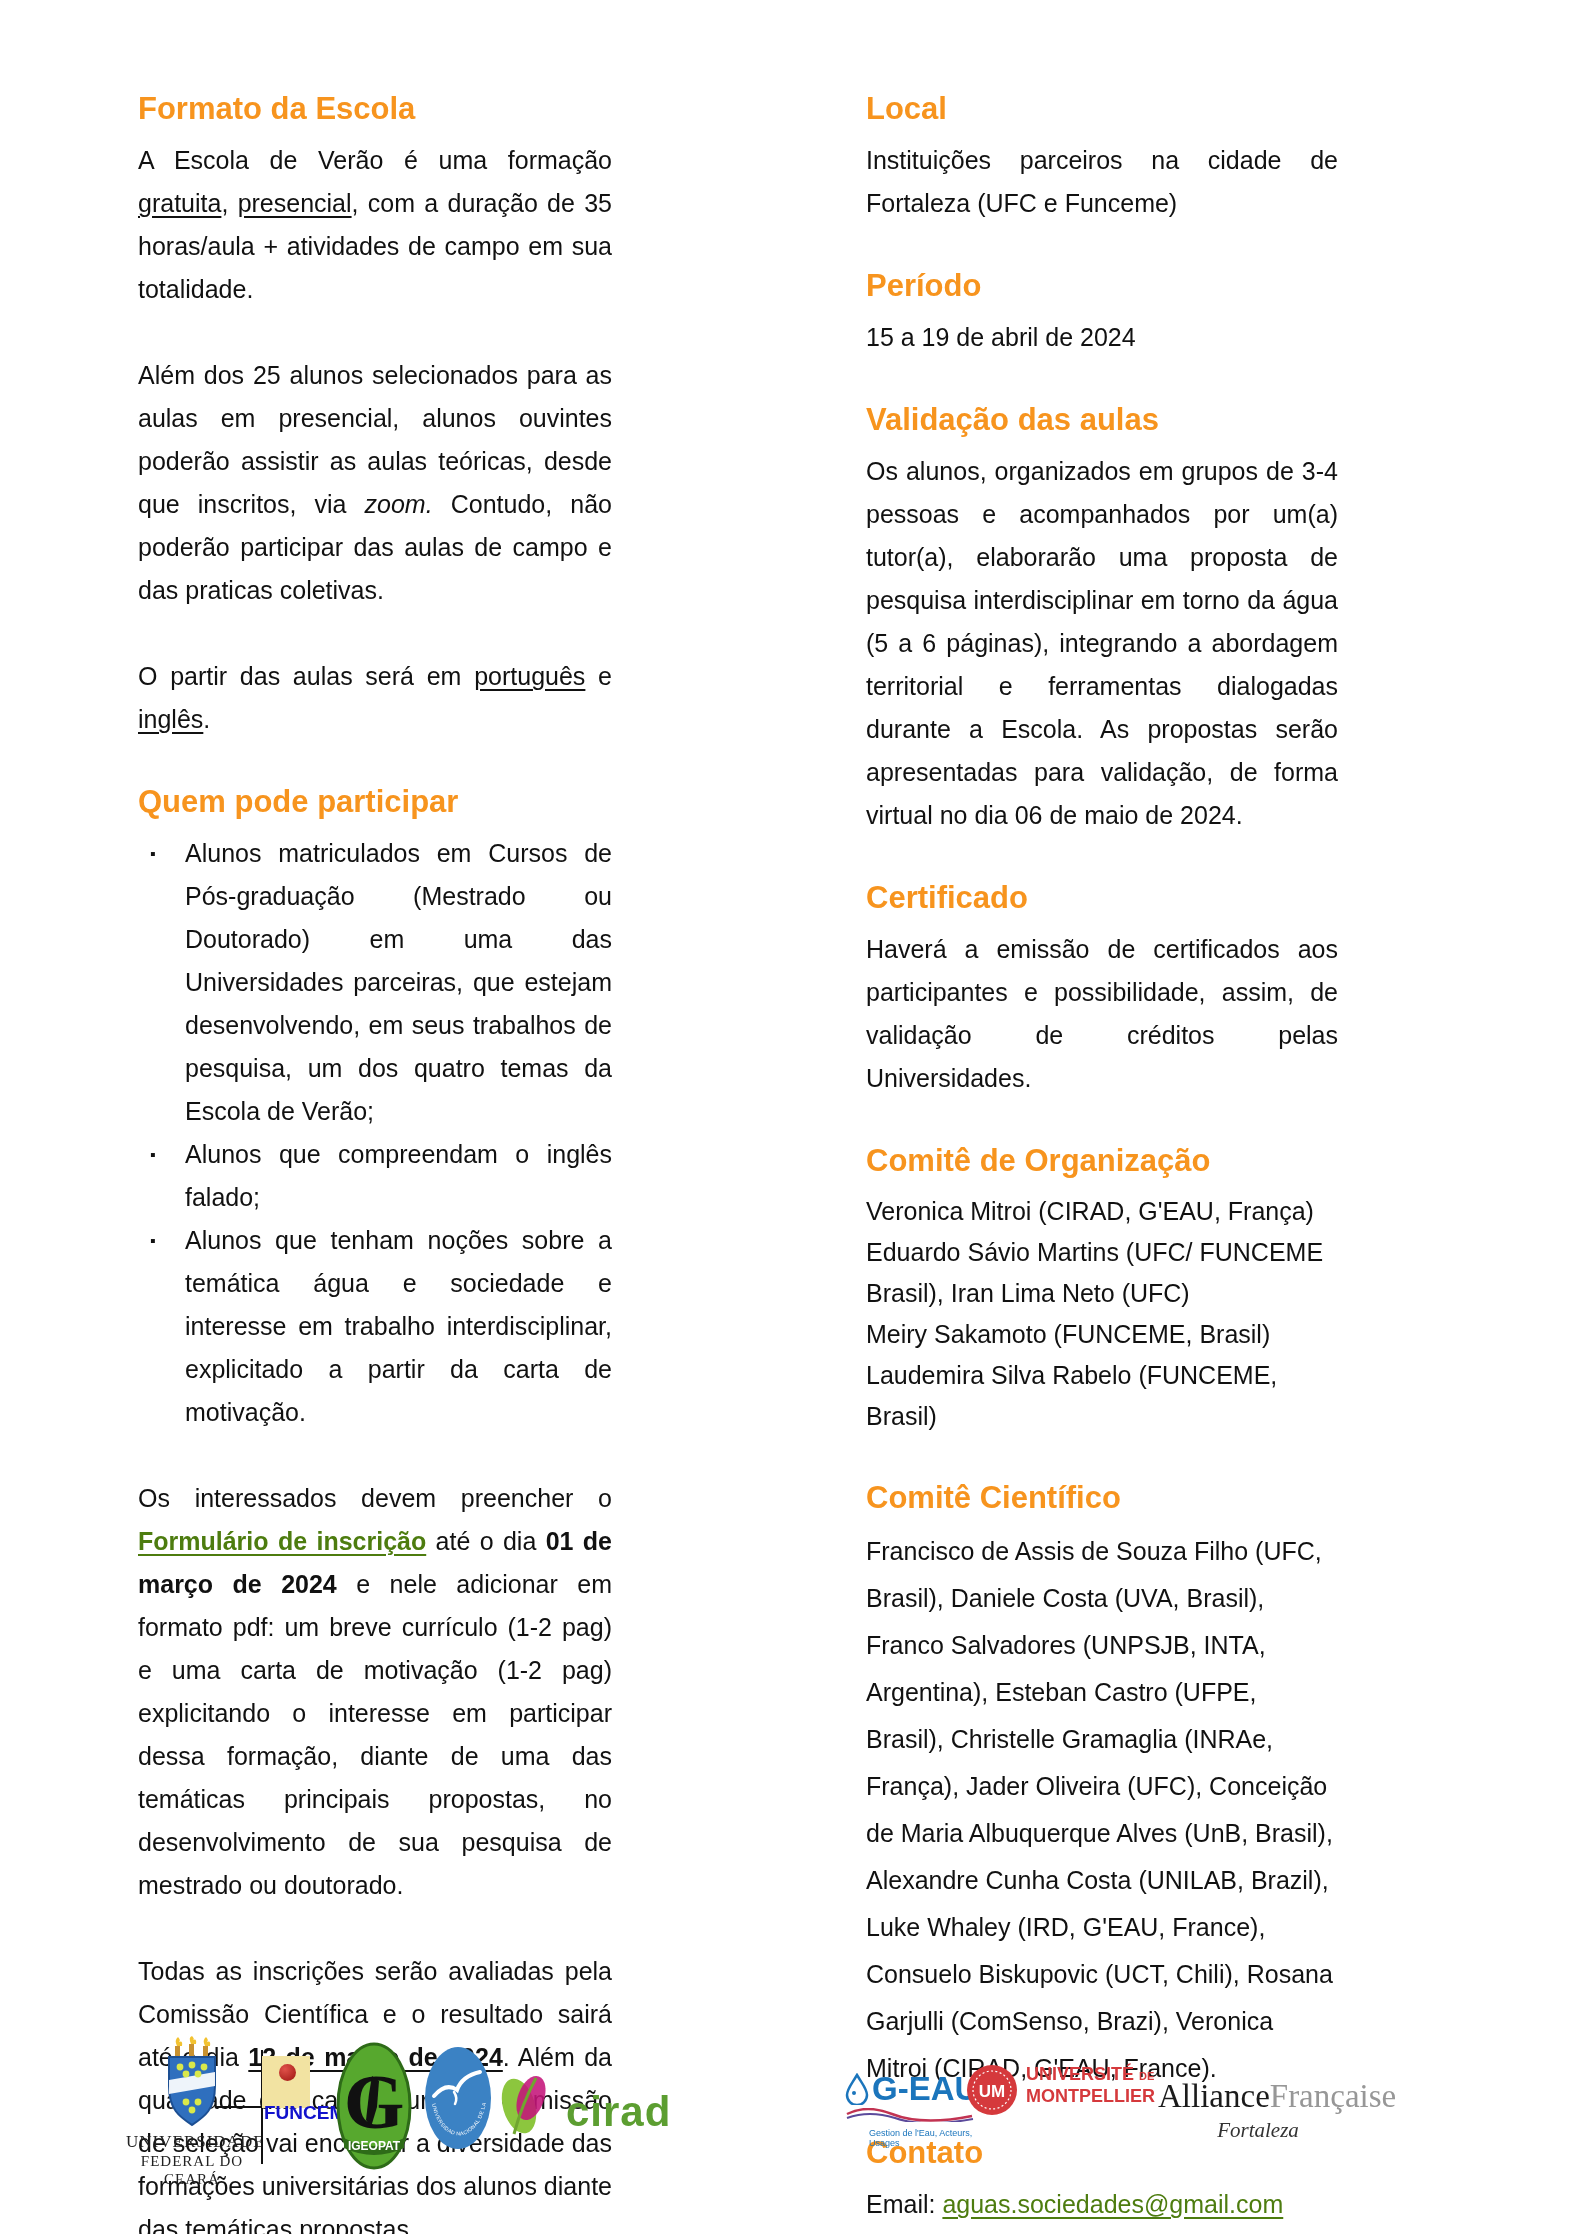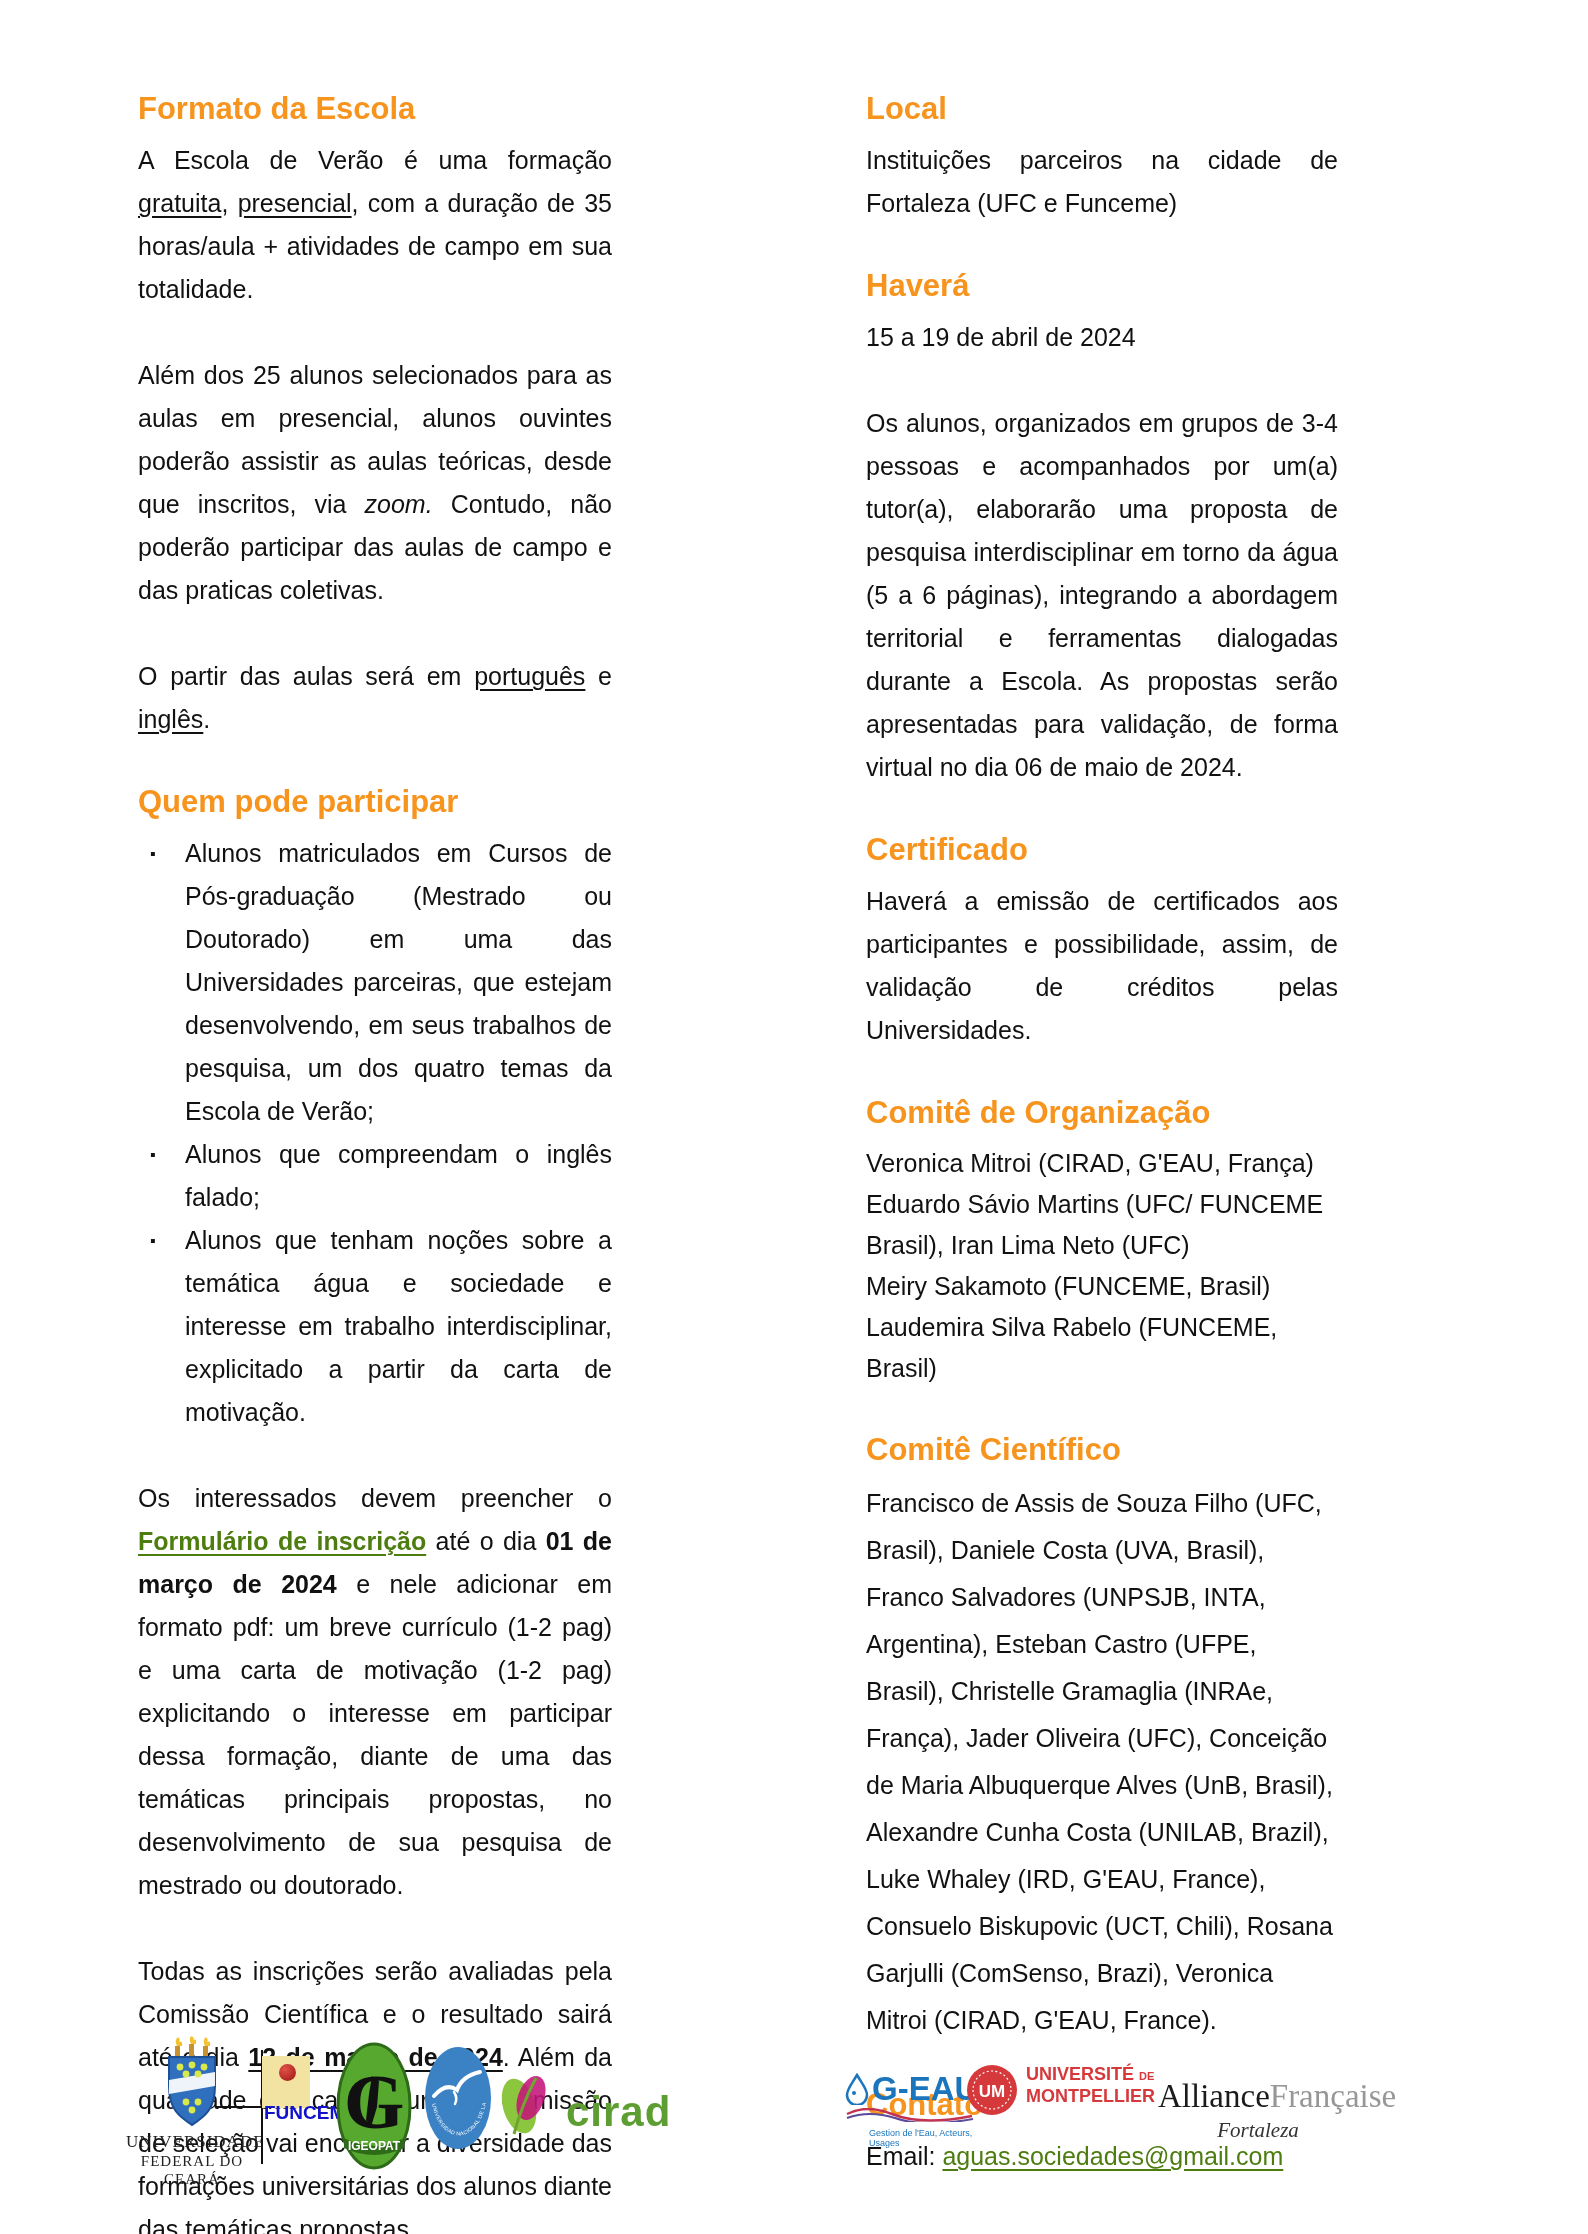--- a/index.html
+++ b/index.html
@@ -93,25 +93,26 @@
   </div>
 
   <div class="col right">
 
     <section>
       <h2 class="hd">Local</h2>
       <p class="body just">Instituições parceiros na cidade de Fortaleza (UFC e Funceme)</p>
     </section>
 
     <section>
-      <h2 class="hd">Haverá</h2>
+      <h2 class="hd">Período</h2>
       <p class="body">15 a 19 de abril de 2024</p>
     </section>
 
     <section>
+      <h2 class="hd">Validação das aulas</h2>
       <p class="body just">Os alunos, organizados em grupos de 3-4 pessoas e acompanhados por um(a) tutor(a), elaborarão uma proposta de pesquisa interdisciplinar em torno da água (5 a 6 páginas), integrando a abordagem territorial e ferramentas dialogadas durante a Escola. As propostas serão apresentadas para validação, de forma virtual no dia 06 de maio de 2024.</p>
     </section>
 
     <section>
       <h2 class="hd">Certificado</h2>
       <p class="body just">Haverá a emissão de certificados aos participantes e possibilidade, assim, de validação de créditos pelas Universidades.</p>
     </section>
 
     <section>
       <h2 class="hd">Comitê de Organização</h2>

